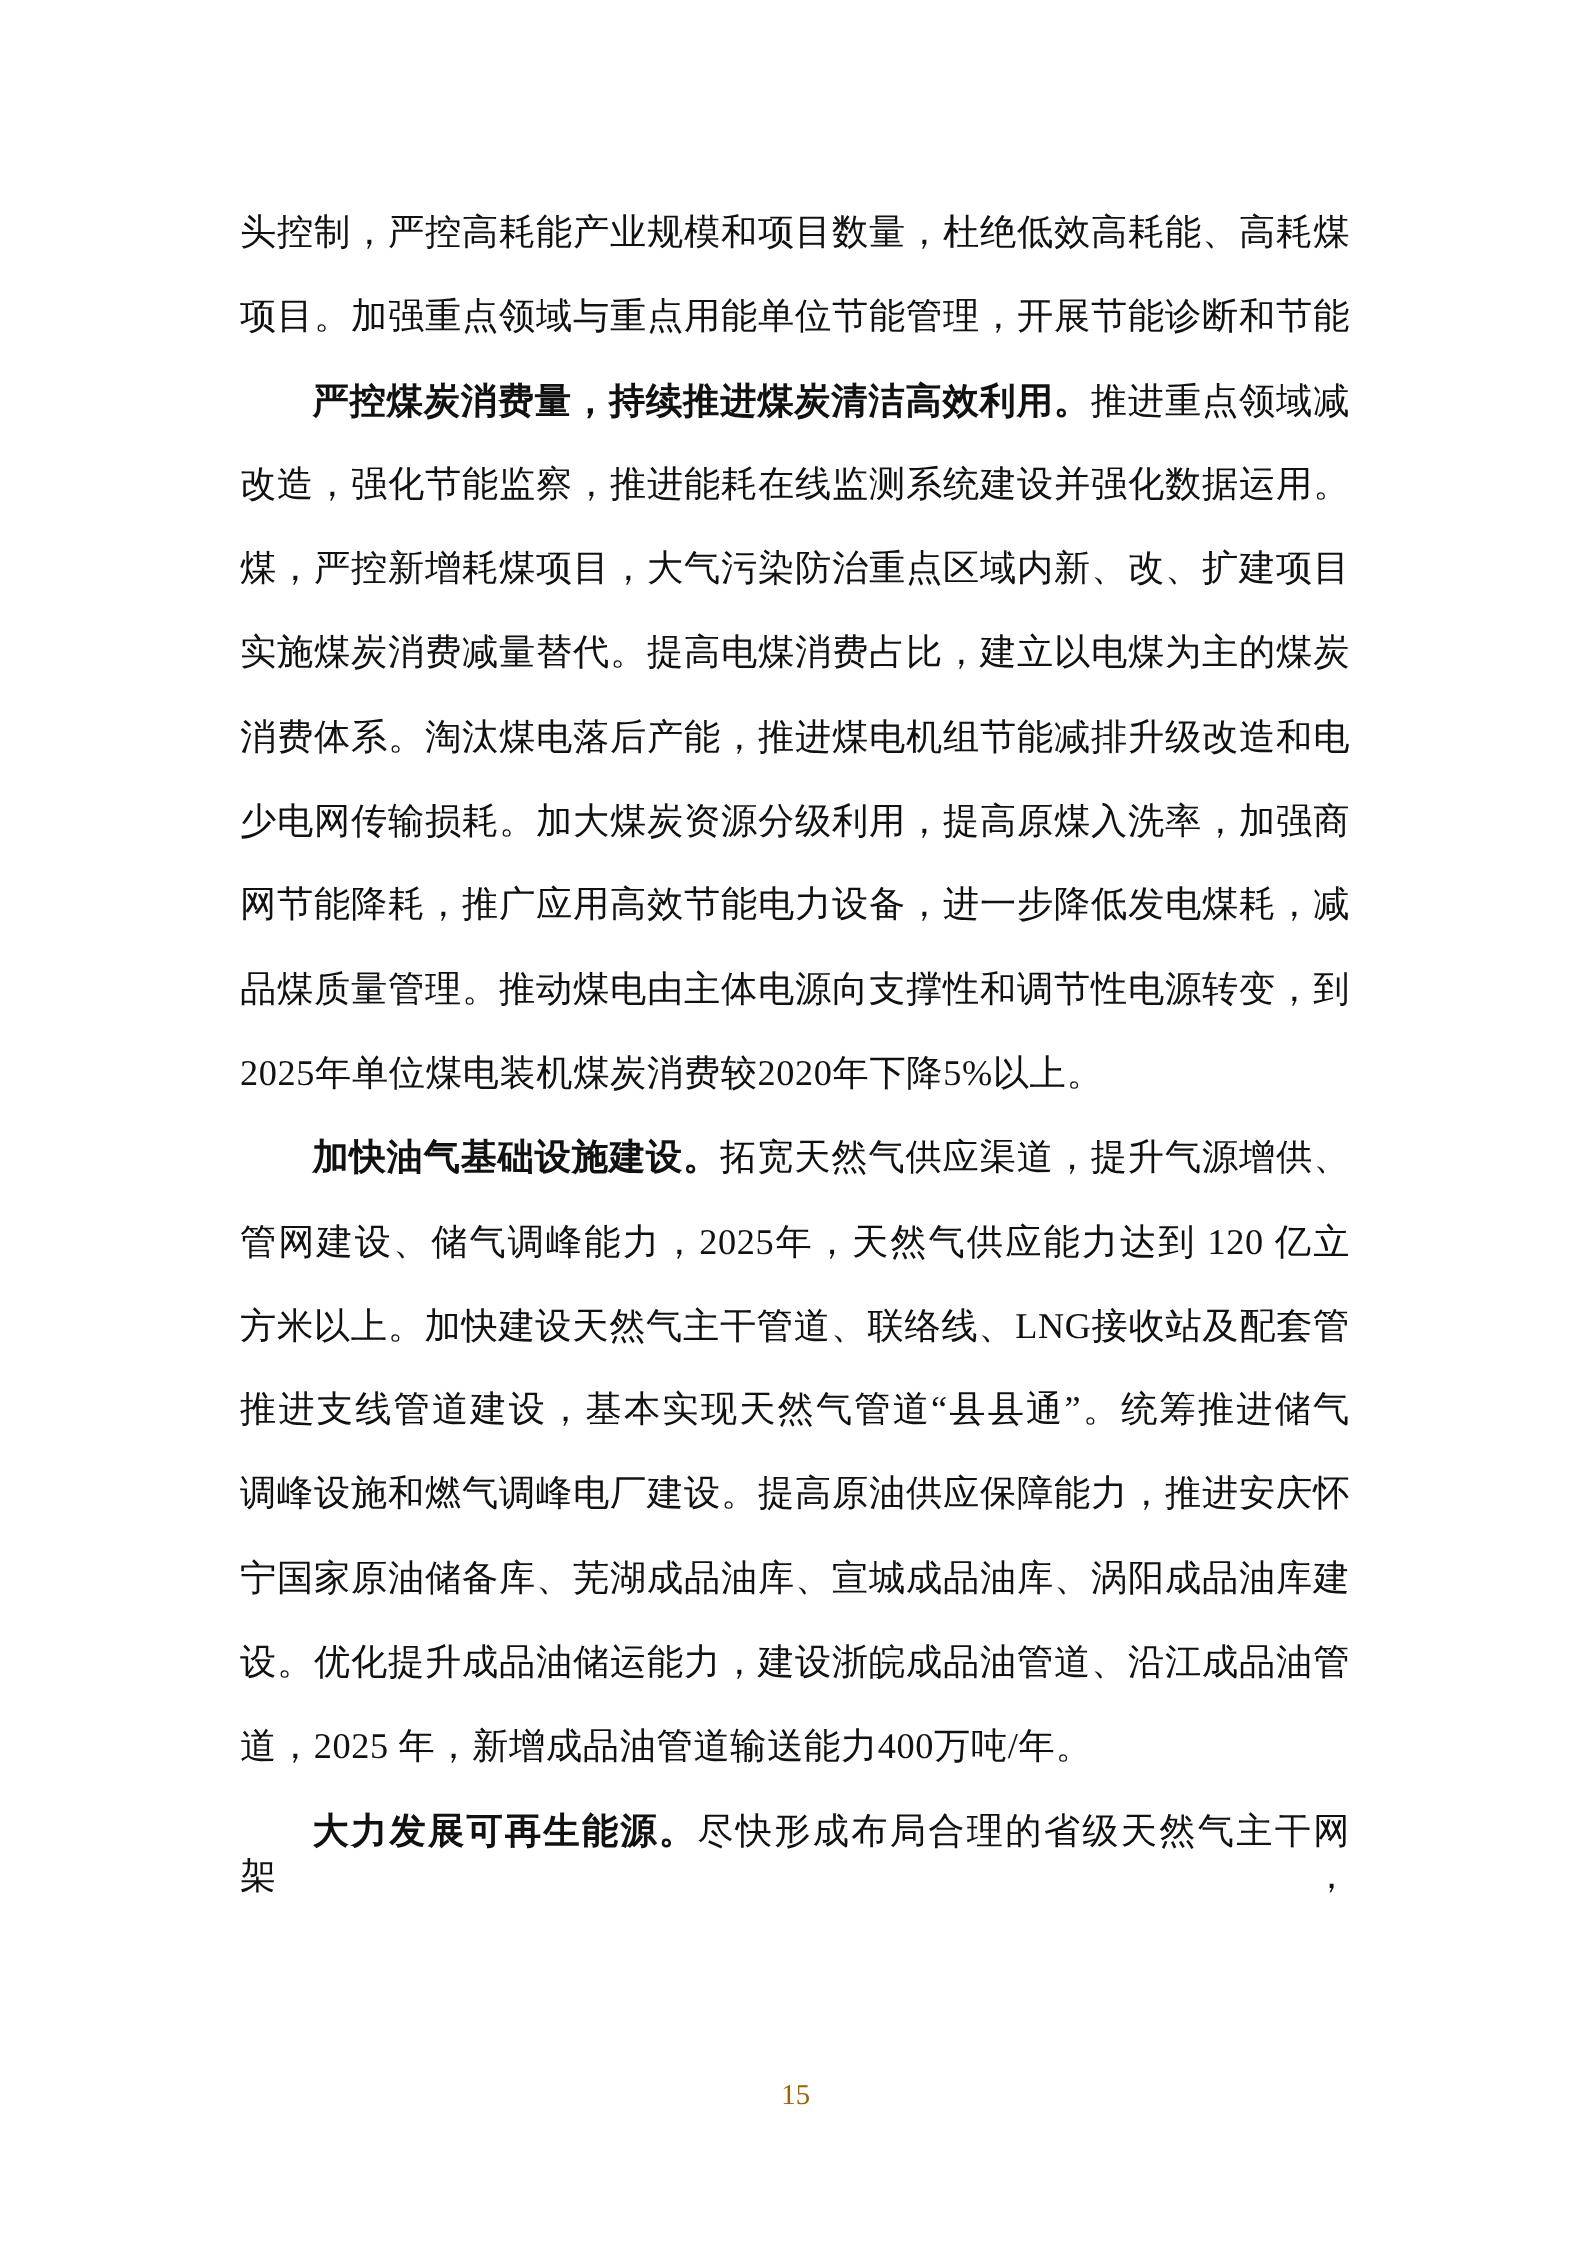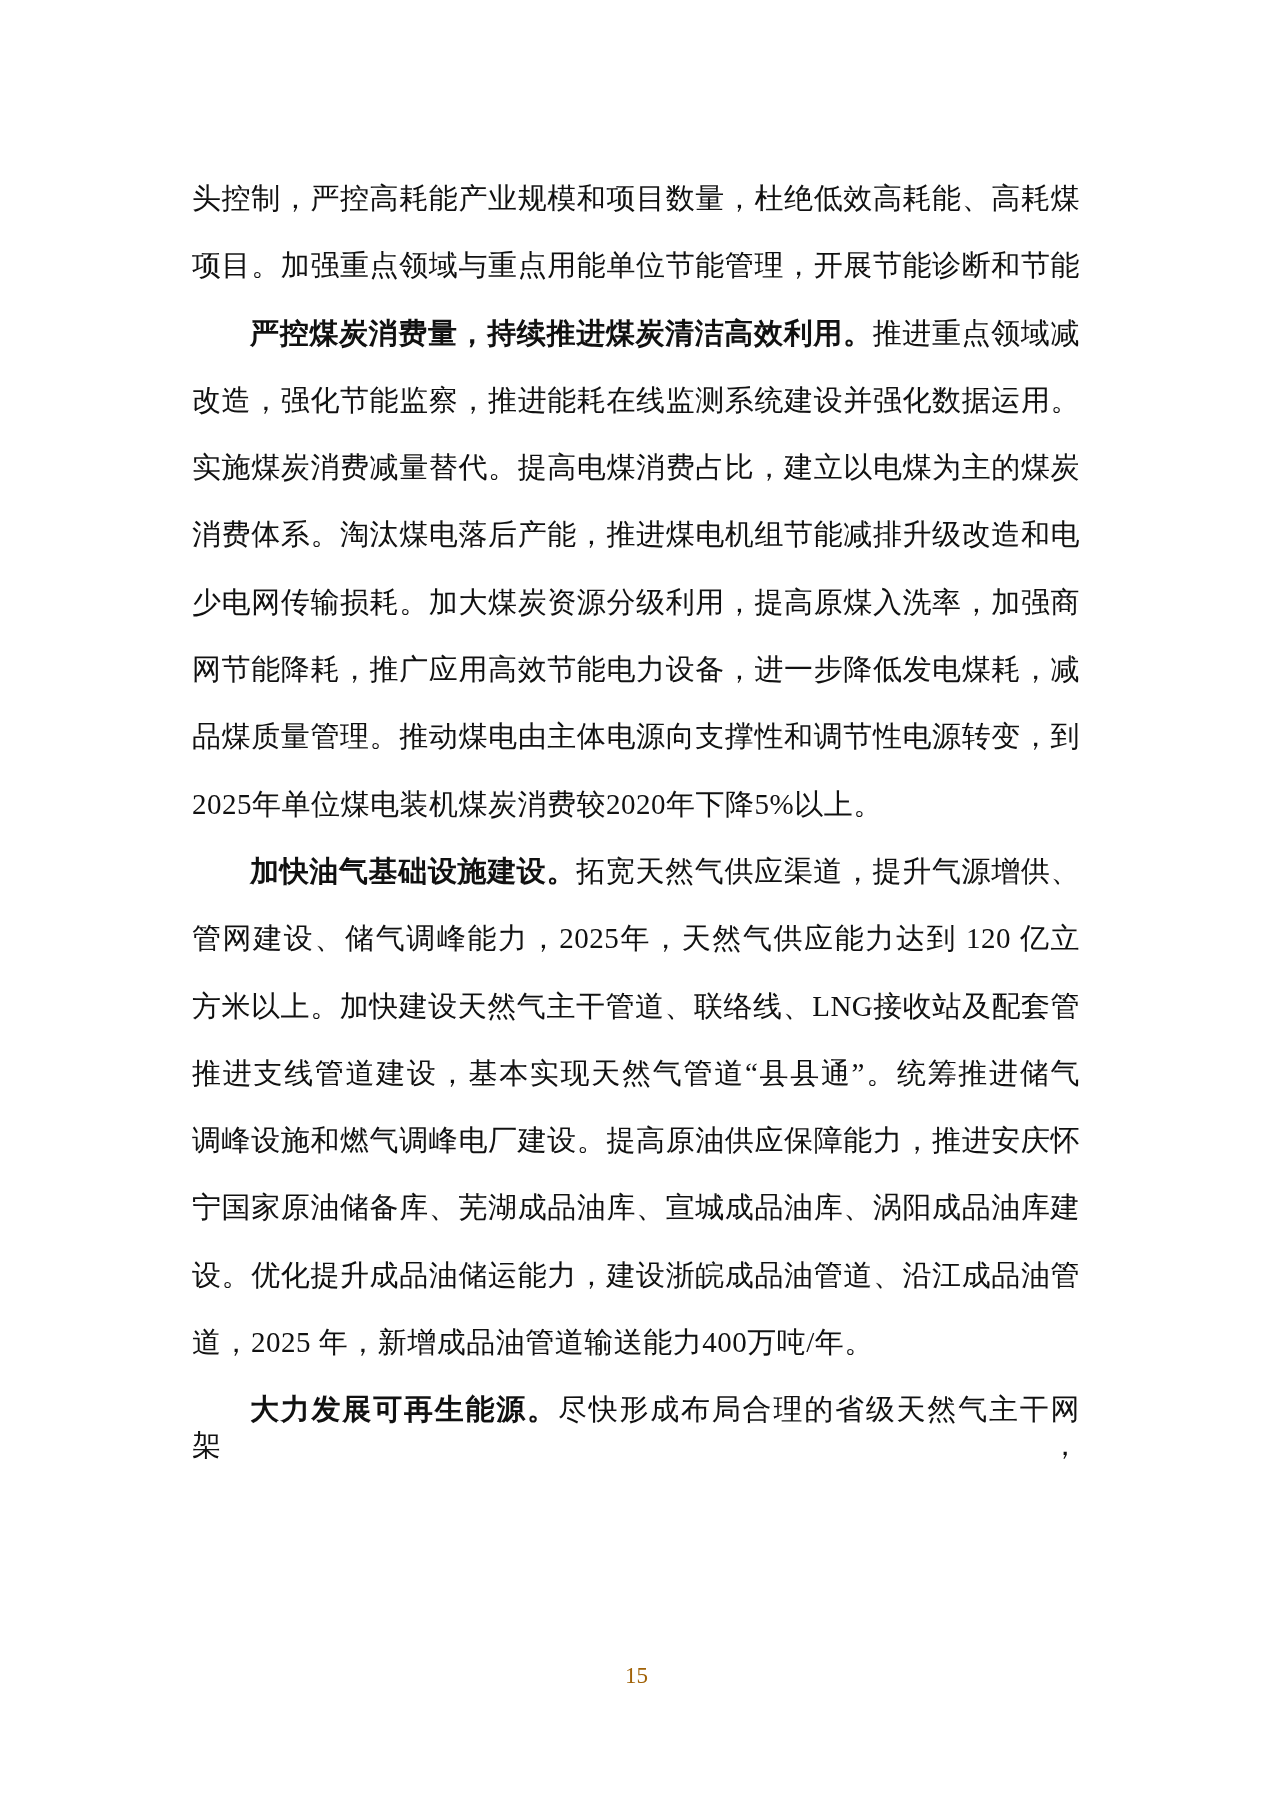--- a/index.html
+++ b/index.html
@@ -16,21 +16,21 @@
   .page {
     position: relative;
     width: 1273px;
     height: 1800px;
     background: #ffffff;
     overflow: hidden;
   }
   .text-block {
     position: absolute;
     left: 192px;
-    top: 180px;
+    top: 168px;
     width: 888px;
   }
   .line {
     height: 67.3px;
     font-size: 29px;
     line-height: 36px;
     letter-spacing: 0.5px;
     text-align: justify;
     text-align-last: justify;
     overflow: hidden;
@@ -60,20 +60,21 @@
 </style>
 </head>
 <body>
 
 <div class="page">
   <div class="text-block" id="doc-body">
       <div class="line"><span>头控制，严控高耗能产业规模和项目数量，杜绝低效高耗能、高耗煤</span></div>
       <div class="line"><span>项目。加强重点领域与重点用能单位节能管理，开展节能诊断和节能</span></div>
       <div class="line ind"><span class="bold">严控煤炭消费量，持续推进煤炭清洁高效利用。</span><span>推进重点领域减</span></div>
       <div class="line"><span>改造，强化节能监察，推进能耗在线监测系统建设并强化数据运用。</span></div>
+      <div class="line"><span>煤，严控新增耗煤项目，大气污染防治重点区域内新、改、扩建项目</span></div>
       <div class="line"><span>实施煤炭消费减量替代。提高电煤消费占比，建立以电煤为主的煤炭</span></div>
       <div class="line"><span>消费体系。淘汰煤电落后产能，推进煤电机组节能减排升级改造和电</span></div>
       <div class="line"><span>少电网传输损耗。加大煤炭资源分级利用，提高原煤入洗率，加强商</span></div>
       <div class="line"><span>网节能降耗，推广应用高效节能电力设备，进一步降低发电煤耗，减</span></div>
       <div class="line"><span>品煤质量管理。推动煤电由主体电源向支撑性和调节性电源转变，到</span></div>
       <div class="line no-just"><span>2025年单位煤电装机煤炭消费较2020年下降5%以上。</span></div>
       <div class="line ind"><span class="bold">加快油气基础设施建设。</span><span>拓宽天然气供应渠道，提升气源增供、</span></div>
       <div class="line"><span>管网建设、储气调峰能力，2025年，天然气供应能力达到 120 亿立</span></div>
       <div class="line"><span>方米以上。加快建设天然气主干管道、联络线、LNG接收站及配套管</span></div>
       <div class="line"><span>推进支线管道建设，基本实现天然气管道“县县通”。统筹推进储气</span></div>

